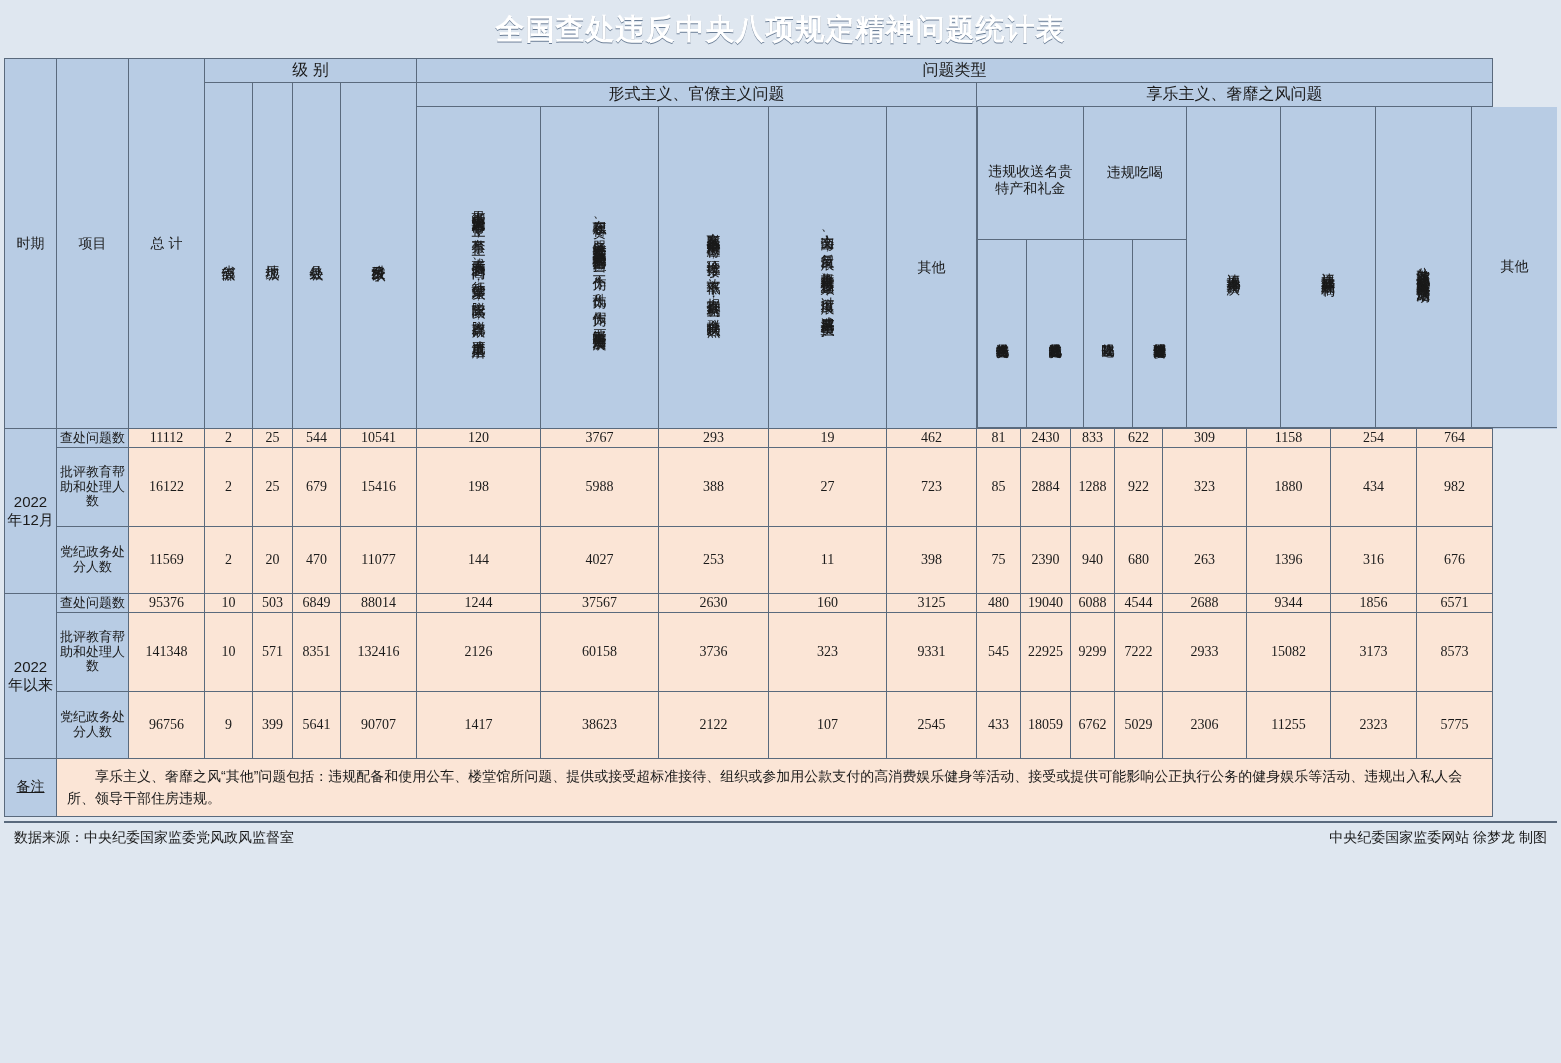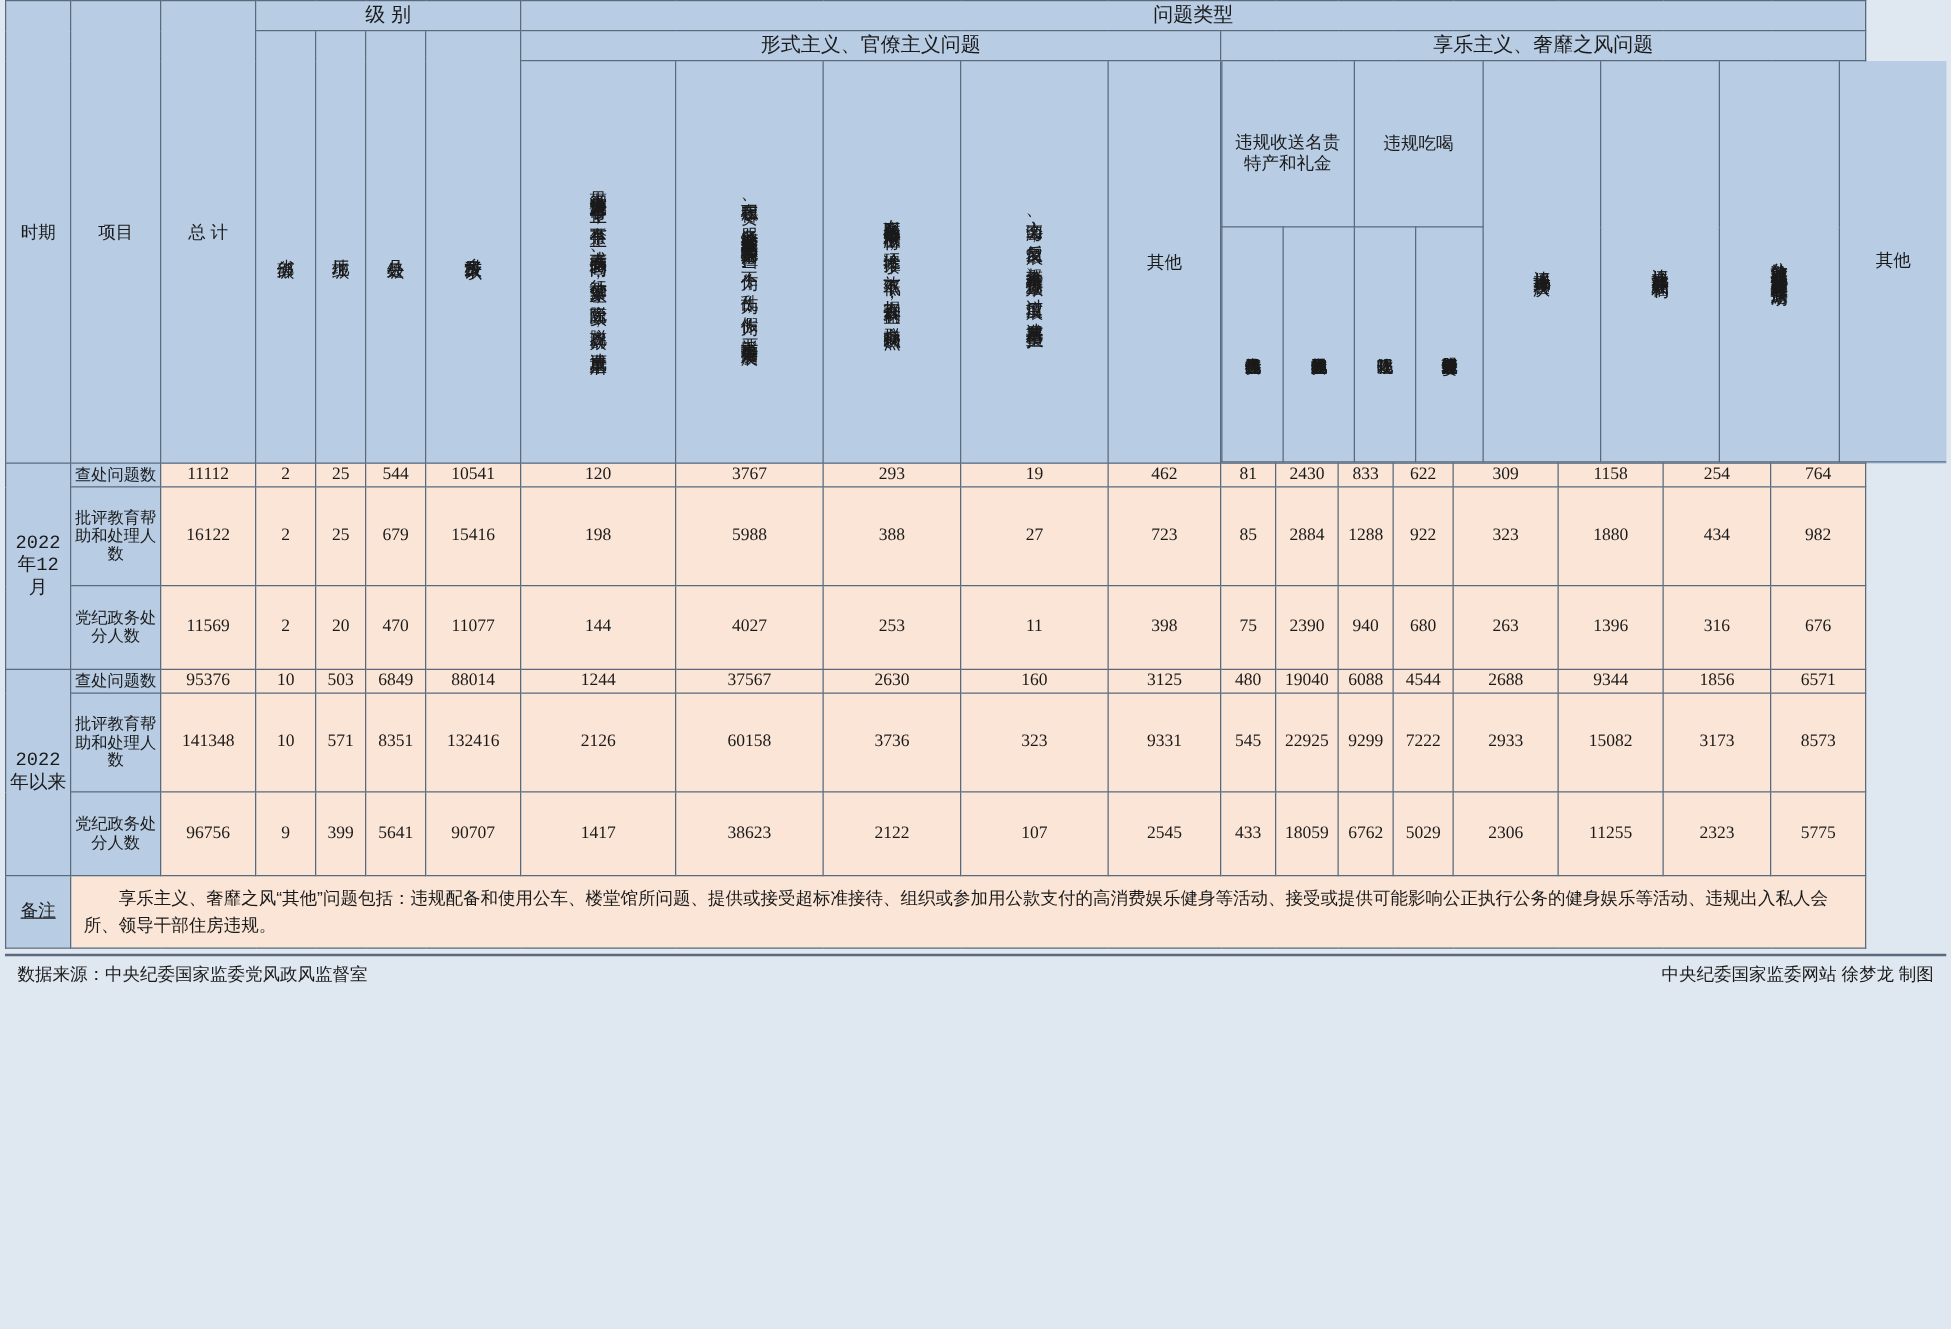--- a/index.html
+++ b/index.html
@@ -54,35 +54,38 @@
     writing-mode:vertical-rl;
     text-orientation:upright;
     letter-spacing:0px;
     line-height:1.05;
     margin:0 auto;
     font-size:13px;
     max-height:165px;
   }
   .datacell{background:#fbe5d6;font-size:14px;font-family:"Liberation Serif","DejaVu Serif",serif;}
   .rowhdr{background:#b8cce4;font-size:13px;line-height:1.15;}
-  .periodhdr{background:#b8cce4;font-size:15px;line-height:1.2;font-family:Liberation Mono, monospace;}
+  .periodhdr{background:#b8cce4;font-size:15px;line-height:1.2;}
   .note-label{background:#b8cce4;font-size:14px;text-decoration:underline;}
   .note-body{background:#fbe5d6;font-size:14px;text-align:left;padding:6px 10px;line-height:1.6;text-indent:2em;}
   .footer{
     display:flex;justify-content:space-between;
     padding:6px 14px 0 14px;
     font-size:14px;color:#1a1a1a;
   }
   .sep{height:2px;background:#5a6a7d;margin:4px 4px 0 4px;}
 </style>
 </head>
 <body>
 
 <div class="page">
 
+  <div class="title-wrap">
+    <div class="title">全国查处违反中央八项规定精神问题统计表</div>
+  </div>
 
   <table>
     <colgroup>
       <col style="width:52px">
         <col style="width:72px">
         <col style="width:76px">
       <col style="width:48px">
         <col style="width:40px">
         <col style="width:48px">
         <col style="width:76px">

